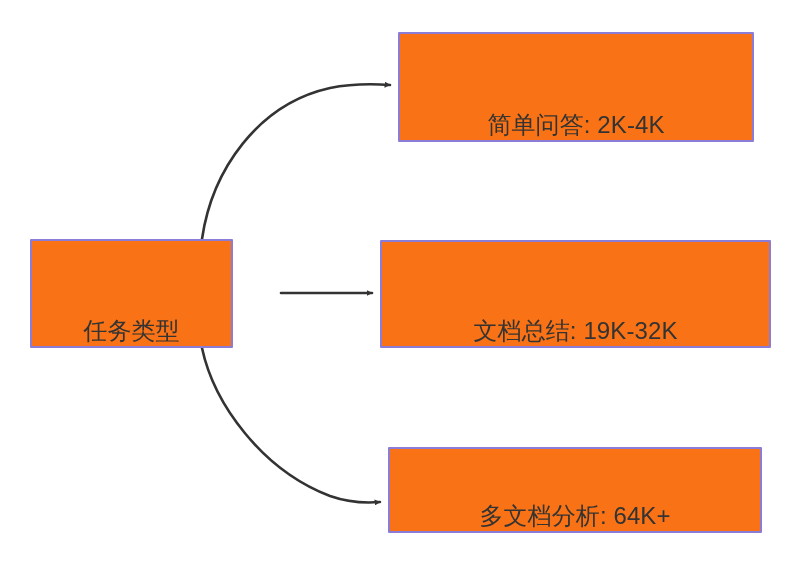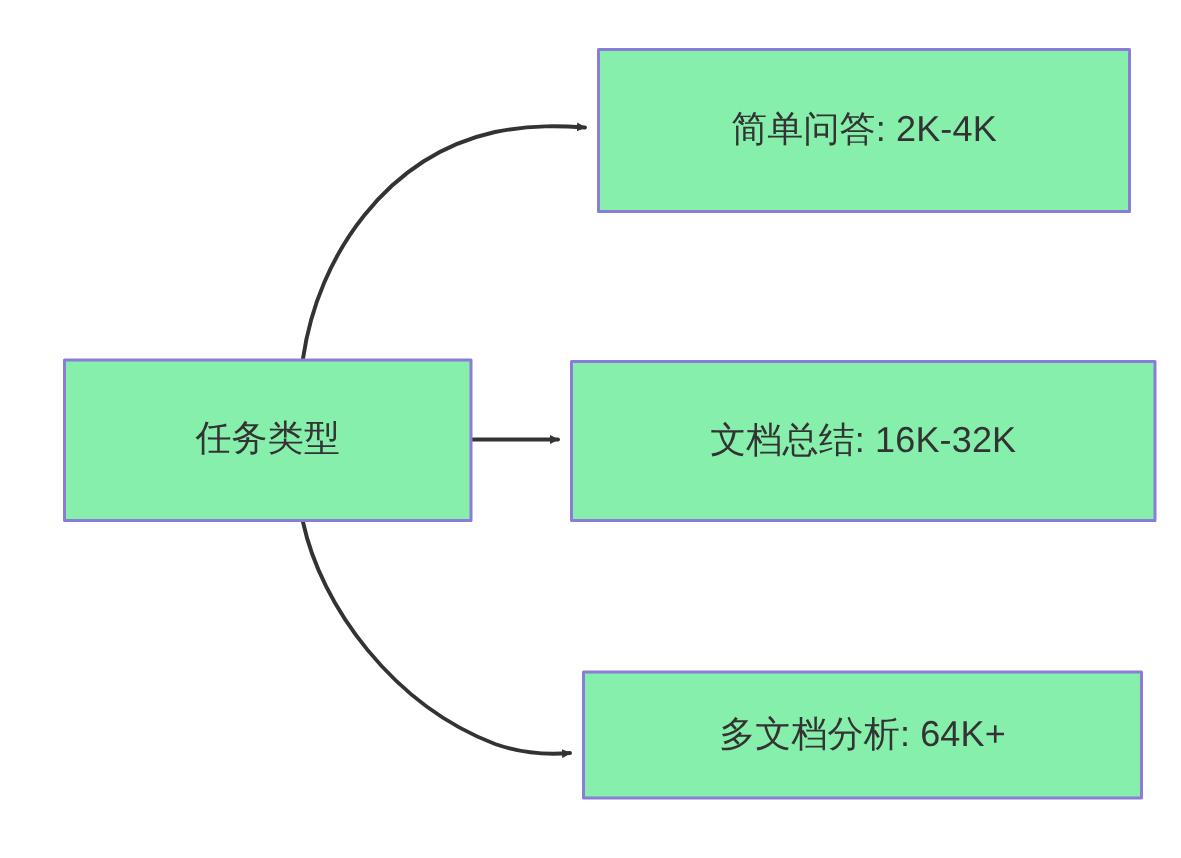--- a/index.html
+++ b/index.html
@@ -24,38 +24,38 @@
     position: absolute;
     left: 0;
     top: 0;
     width: 787px;
     height: 572px;
     pointer-events: none;
   }
   .node {
     position: absolute;
     box-sizing: border-box;
-    background: #86efac;
+    background: #f97316;
     border: 2px solid #8B7CD8;
     display: flex;
-    align-items: center;
+    align-items: flex-end;
     justify-content: center;
     border-radius: 1px;
   }
   .node-label {
     color: #333333;
     font-size: 24px;
     line-height: 1.2;
     letter-spacing: 0.1px;
     white-space: nowrap;
     text-align: center;
     font-weight: 400;
   }
   
-  #node-source   { left: 42px;  top: 239px; width: 273px; height: 109px; }
+  #node-source   { left: 30px;  top: 239px; width: 203px; height: 109px; }
   #node-simple   { left: 398px; top: 32px;  width: 356px; height: 110px; }
   #node-summary  { left: 380px; top: 240px; width: 391px; height: 108px; }
   #node-multidoc { left: 388px; top: 447px; width: 374px; height: 86px; }
 </style>
 </head>
 <body>
 
 <div id="diagram-root">
 
   <svg id="edge-layer" viewBox="0 0 787 572" width="787" height="572" xmlns="http://www.w3.org/2000/svg">
@@ -74,20 +74,20 @@
 
   <div class="node" id="node-source">
     <span class="node-label">任务类型</span>
   </div>
 
   <div class="node" id="node-simple">
     <span class="node-label">简单问答: 2K-4K</span>
   </div>
 
   <div class="node" id="node-summary">
-    <span class="node-label">文档总结: 16K-32K</span>
+    <span class="node-label">文档总结: 19K-32K</span>
   </div>
 
   <div class="node" id="node-multidoc">
     <span class="node-label">多文档分析: 64K+</span>
   </div>
 
 </div>
 
 </body></html>

